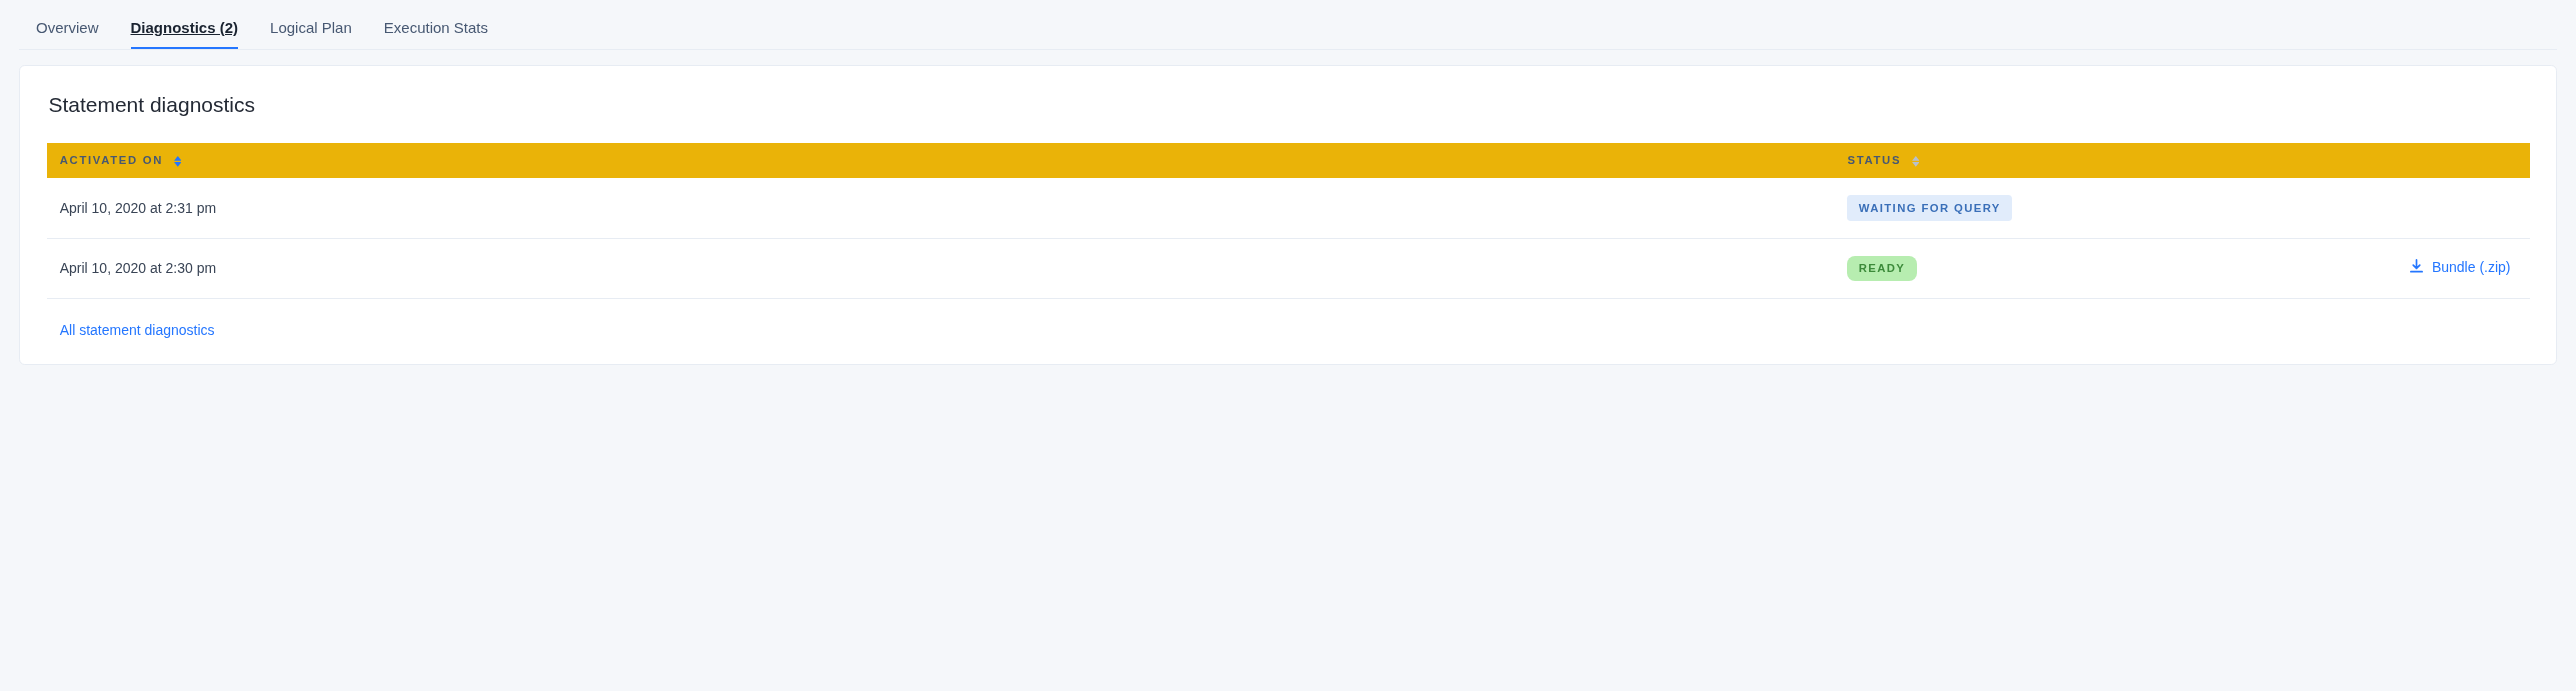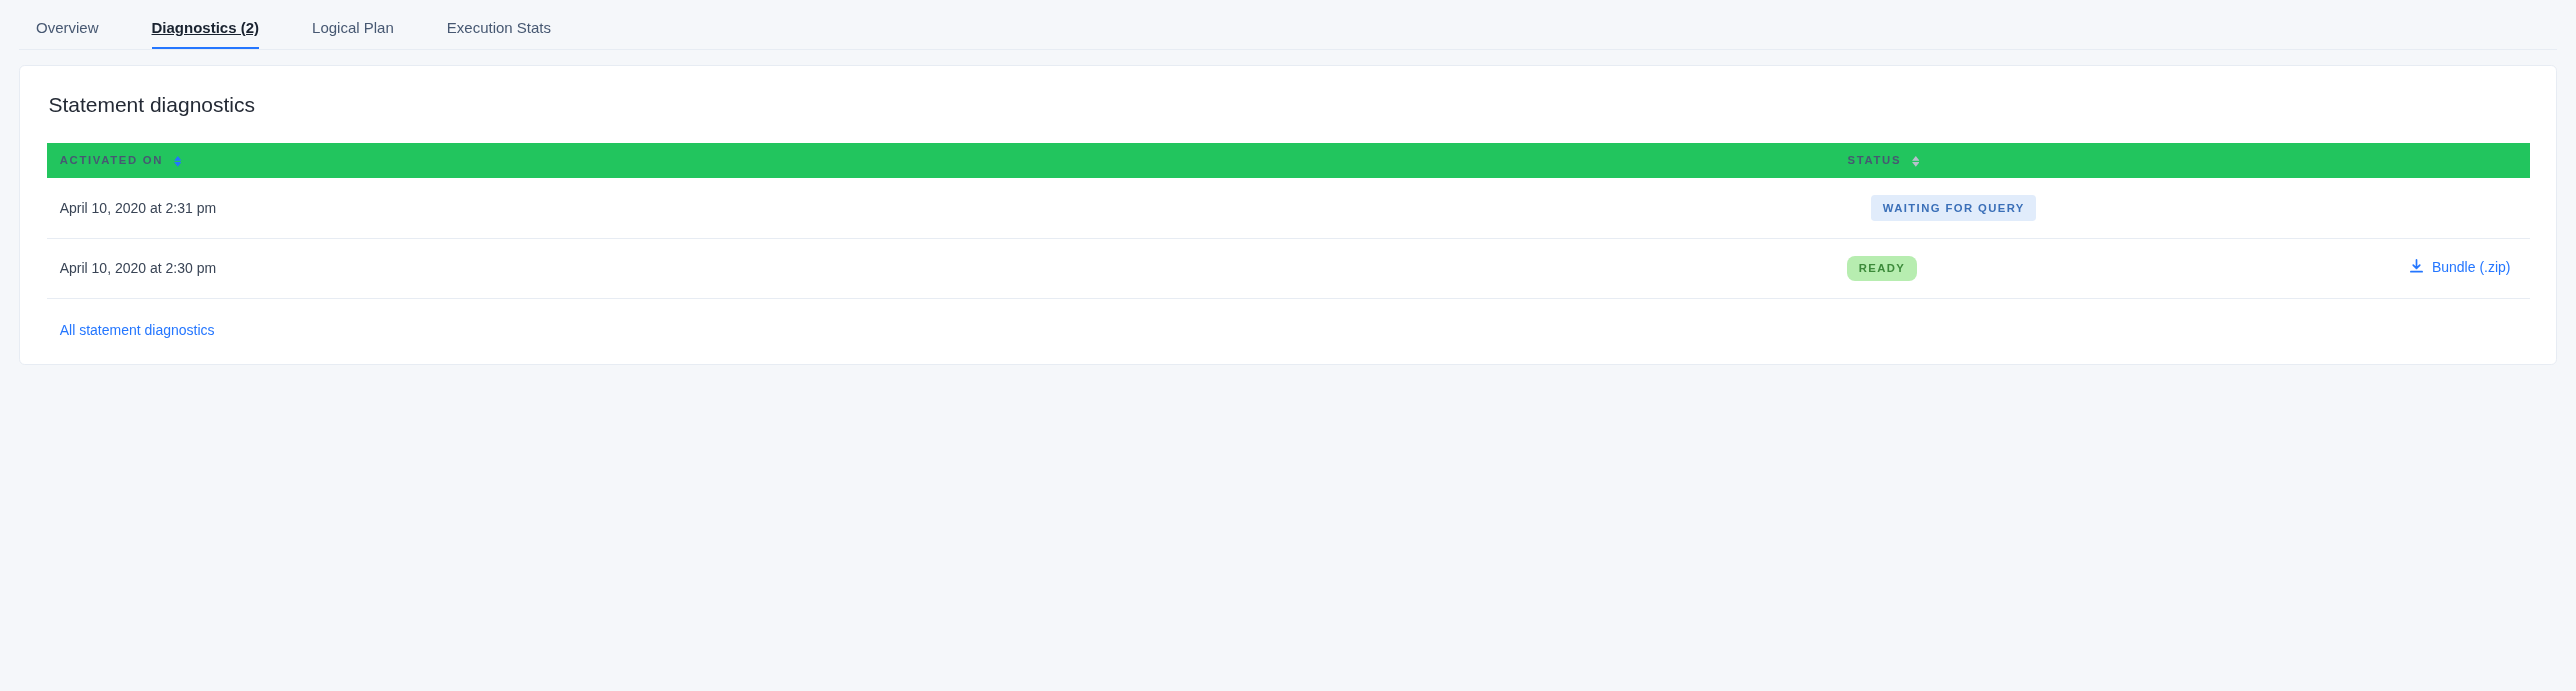--- a/index.html
+++ b/index.html
@@ -12,21 +12,21 @@
   .page {
     width: 100%;
     min-height: 397px;
     padding: 0 19px 19px 19px;
   }
   
   .tab-bar {
     display: flex;
     align-items: flex-end;
     border-bottom: 0.9px solid #e7ecf3;
-    gap: 53px;
+    gap: 32px;
     padding-left: 17px;
     padding-top: 13.2px;
   }
   .tab {
     padding: 5.7px 0 11.3px 0;
     color: #475872;
     font-size: 15px;
     font-weight: 400;
     cursor: pointer;
     border-bottom: 2.8px solid transparent;
@@ -52,21 +52,21 @@
     color: #242a35;
     margin-bottom: 26.5px;
     padding-left: 1.9px;
   }
   
   table {
     width: 100%;
     border-collapse: collapse;
   }
   thead tr {
-    background: #22c55e;
+    background: #eab308;
   }
   th {
     text-align: left;
     font-size: 11.3px;
     letter-spacing: 1.7px;
     font-weight: 600;
     color: #475872;
     padding: 11.3px 13.2px;
     text-transform: uppercase;
   }
@@ -96,21 +96,20 @@
     font-size: 11.3px;
     letter-spacing: 1.4px;
     font-weight: 600;
     padding: 6.6px 11.3px;
     border-radius: 3.8px;
     text-transform: uppercase;
   }
   .badge-waiting {
     background: #e1ecfb;
     color: #3a6fb8;
-    margin-left: 24px;
   }
   .badge-ready {
     background: #b7edb0;
     color: #3c8a3a;
     border-radius: 8px;
   }
   
   .download-link {
     color: #2476ff;
     font-size: 14px;

